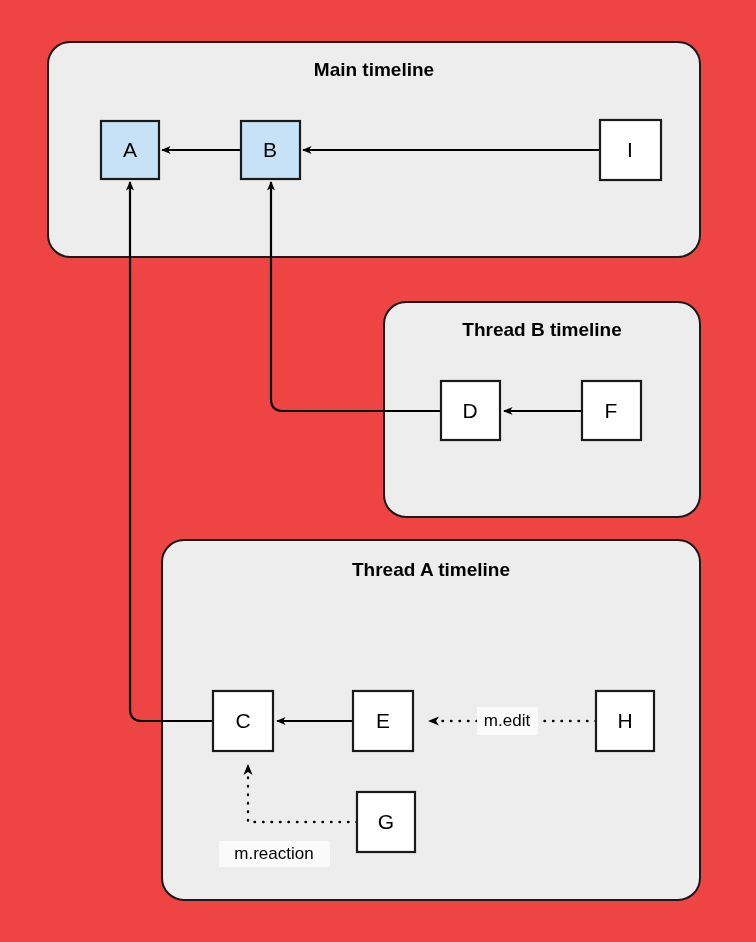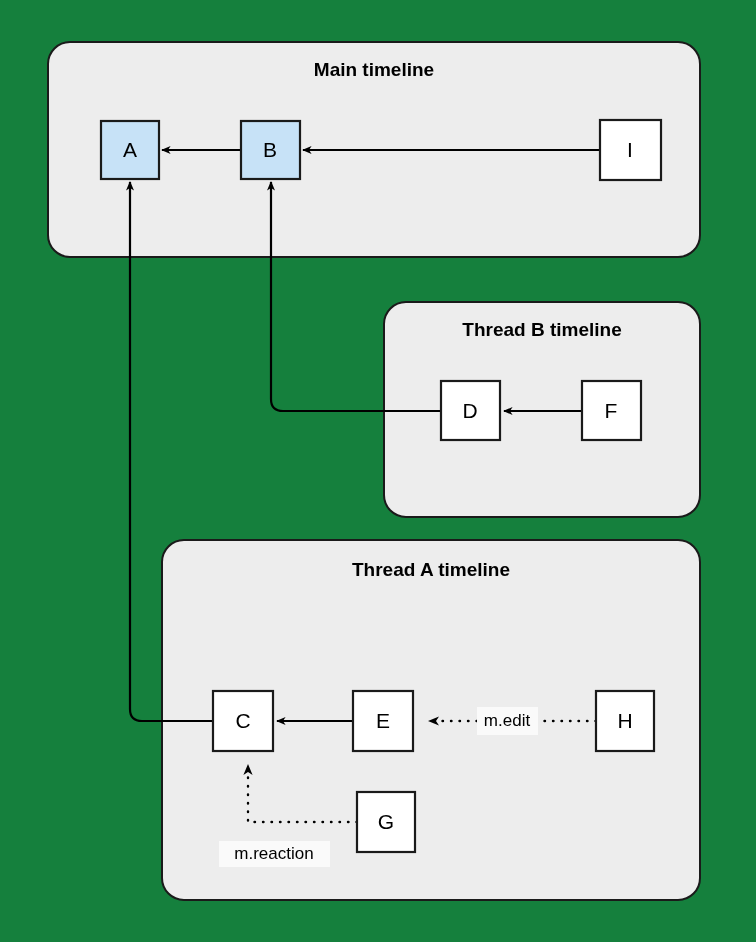--- a/index.html
+++ b/index.html
@@ -8,21 +8,21 @@
     padding: 0;
     background: #ffffff;
   }
   body {
     font-family: "Liberation Sans", sans-serif;
   }
   #canvas {
     position: relative;
     width: 756px;
     height: 942px;
-    background: #15803d;
+    background: #ef4444;
     overflow: hidden;
   }
   #diagram-svg {
     position: absolute;
     left: 0;
     top: 0;
     width: 756px;
     height: 942px;
   }
   .group-box {

